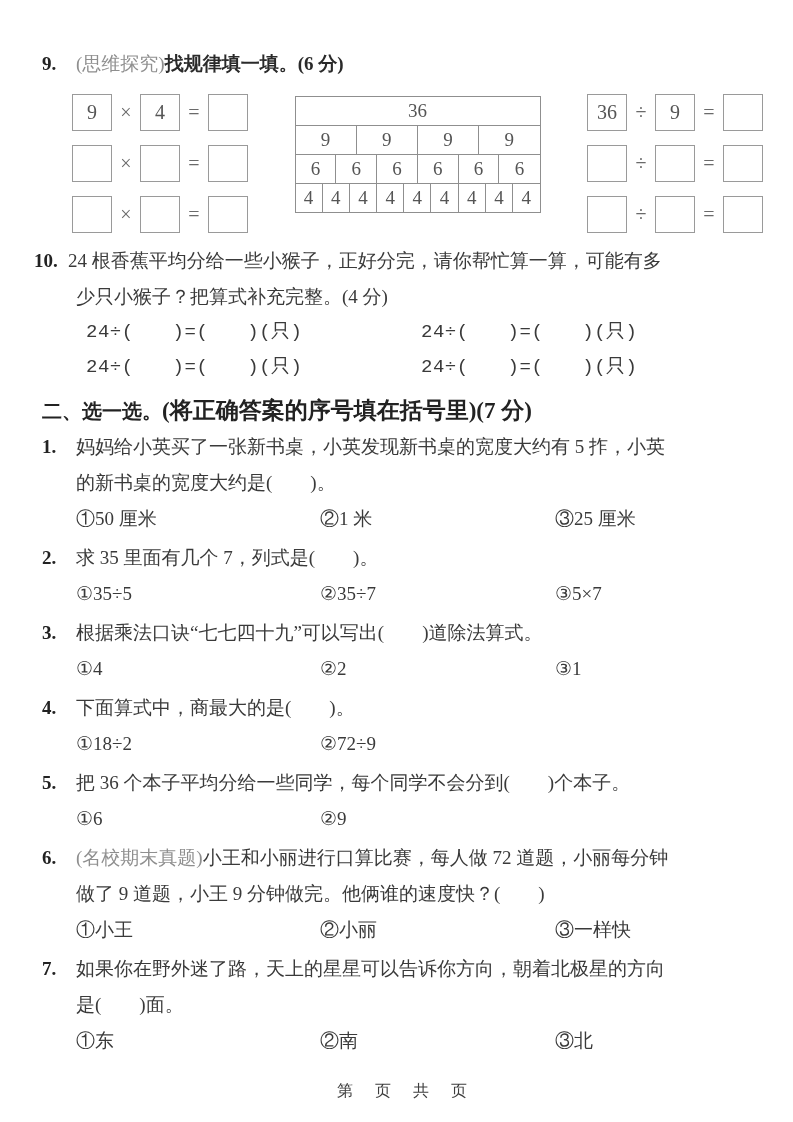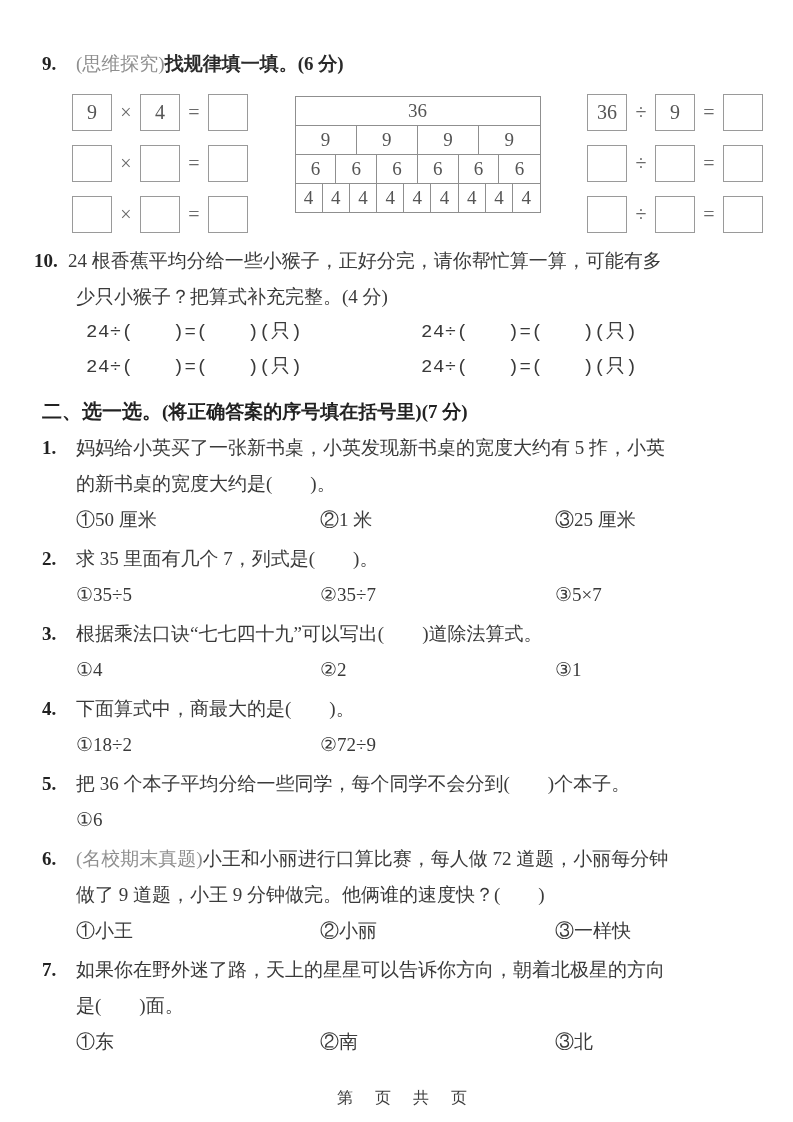--- a/index.html
+++ b/index.html
@@ -27,29 +27,29 @@
   .fact-table{border-collapse:collapse;table-layout:fixed;width:246px;margin-top:2px;}
   .fact-table td{border:1.3px solid #8f8f8f;height:28px;text-align:center;
                  font-size:19px;color:#555;padding:0;}
 
   
   .eqgrid{display:grid;grid-template-columns:335px auto;padding-left:44px;
           font-size:19px;line-height:35px;color:#3a3a3a;letter-spacing:.5px;font-family:Liberation Mono, monospace;}
 
   
   .sec{margin-top:8px;font-size:20px;line-height:36px;font-weight:bold;color:#222;}
-  .sec .sub{font-size:19px;}
+  .sec .sub{font-size:23px;}
 
   
   .q{margin-bottom:3px;}
   .opts{display:grid;grid-template-columns:244px 235px auto;padding-left:34px;
         font-size:19px;line-height:36px;}
   .mt{}
 
-  .footer{margin-top:28px;text-align:center;font-size:16px;color:#3d3d3d;
+  .footer{margin-top:22px;text-align:center;font-size:16px;color:#3d3d3d;
           letter-spacing:9px;}
 </style>
 </head>
 <body>
 
 <div class="page">
 
   <div class="tline">
     <span class="qnum">9.</span><span class="tag">(思维探究)</span><span class="bold">找规律填一填。(6 分)</span>
   </div>
@@ -198,20 +198,21 @@
       <span>②72÷9</span>
     </div>
   </div>
 
   <div class="q">
     <div class="tline">
       <span class="qnum">5.</span><span>把 36 个本子平均分给一些同学，每个同学不会分到(　　)个本子。</span>
     </div>
     <div class="opts">
       <span>①6</span>
+      <span>②9</span>
     </div>
   </div>
 
   <div class="q">
     <div class="tline">
       <span class="qnum">6.</span><span class="tag">(名校期末真题)</span><span>小王和小丽进行口算比赛，每人做 72 道题，小丽每分钟</span>
     </div>
     <div class="tline cont">做了 9 道题，小王 9 分钟做完。他俩谁的速度快？(　　)</div>
     <div class="opts">
       <span>①小王</span>

